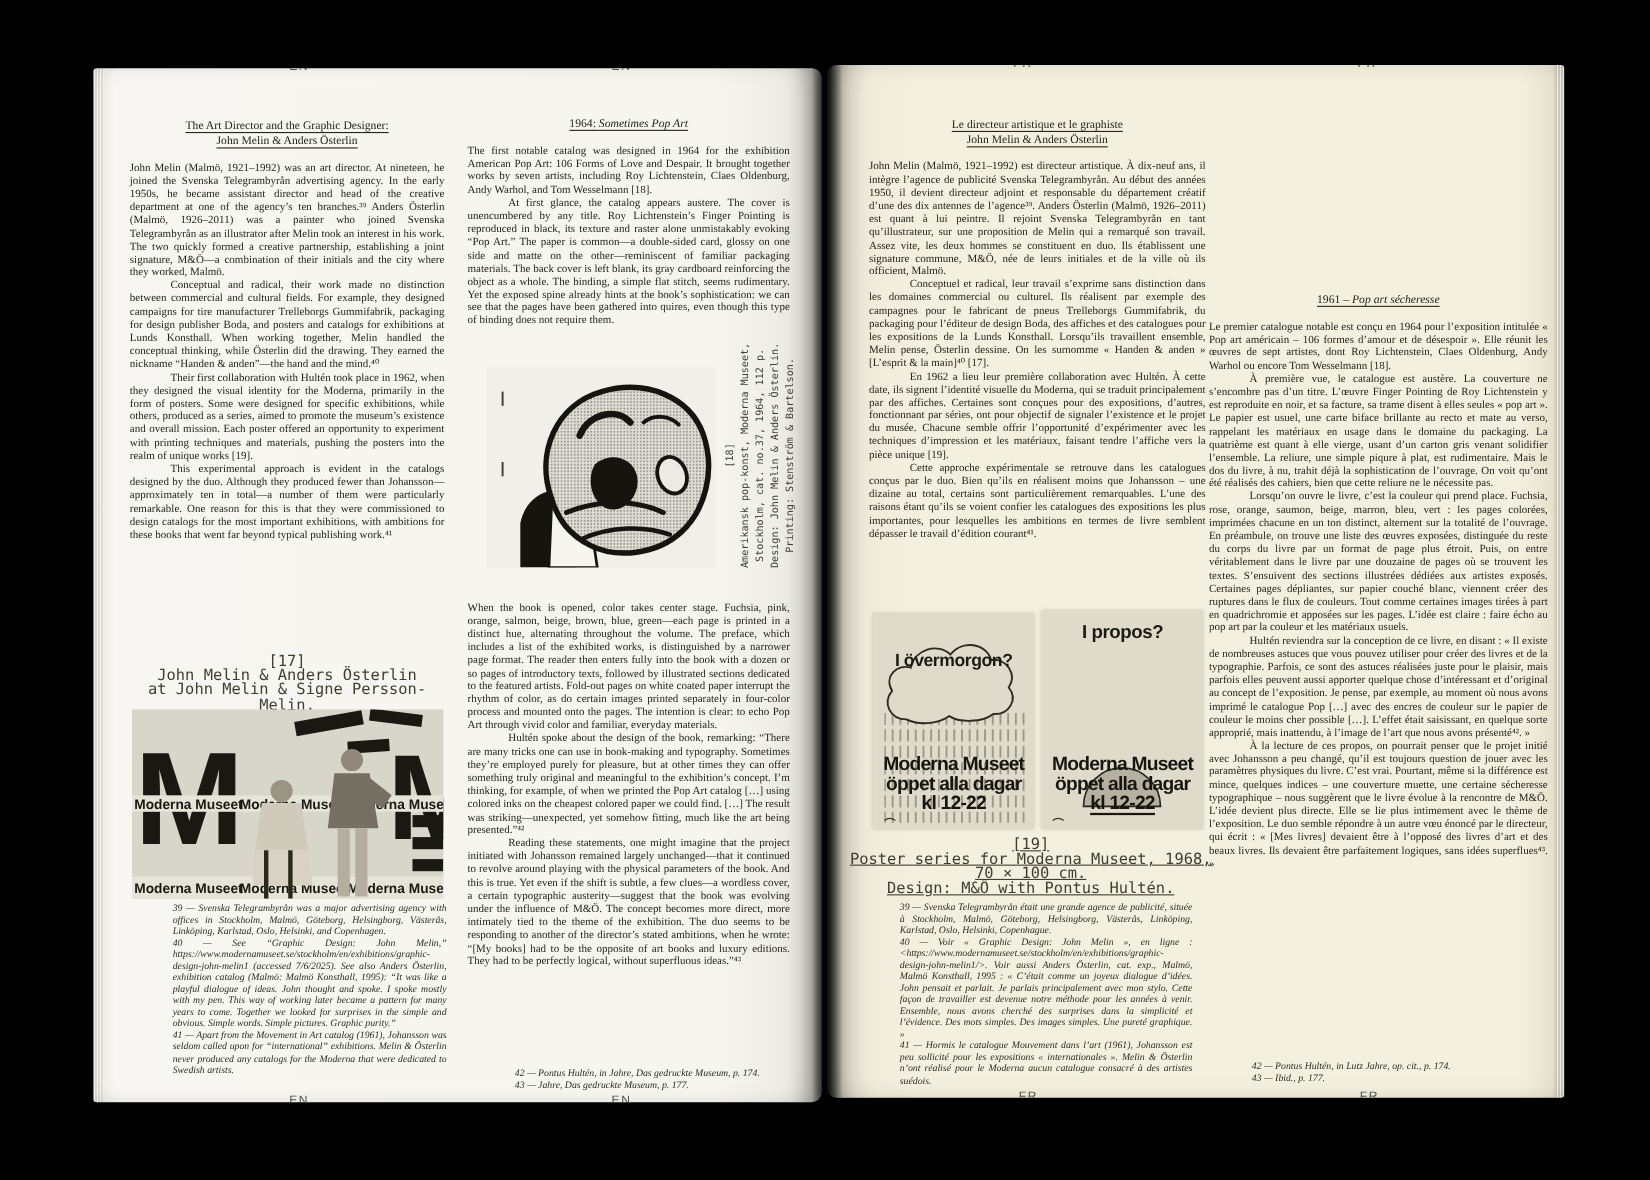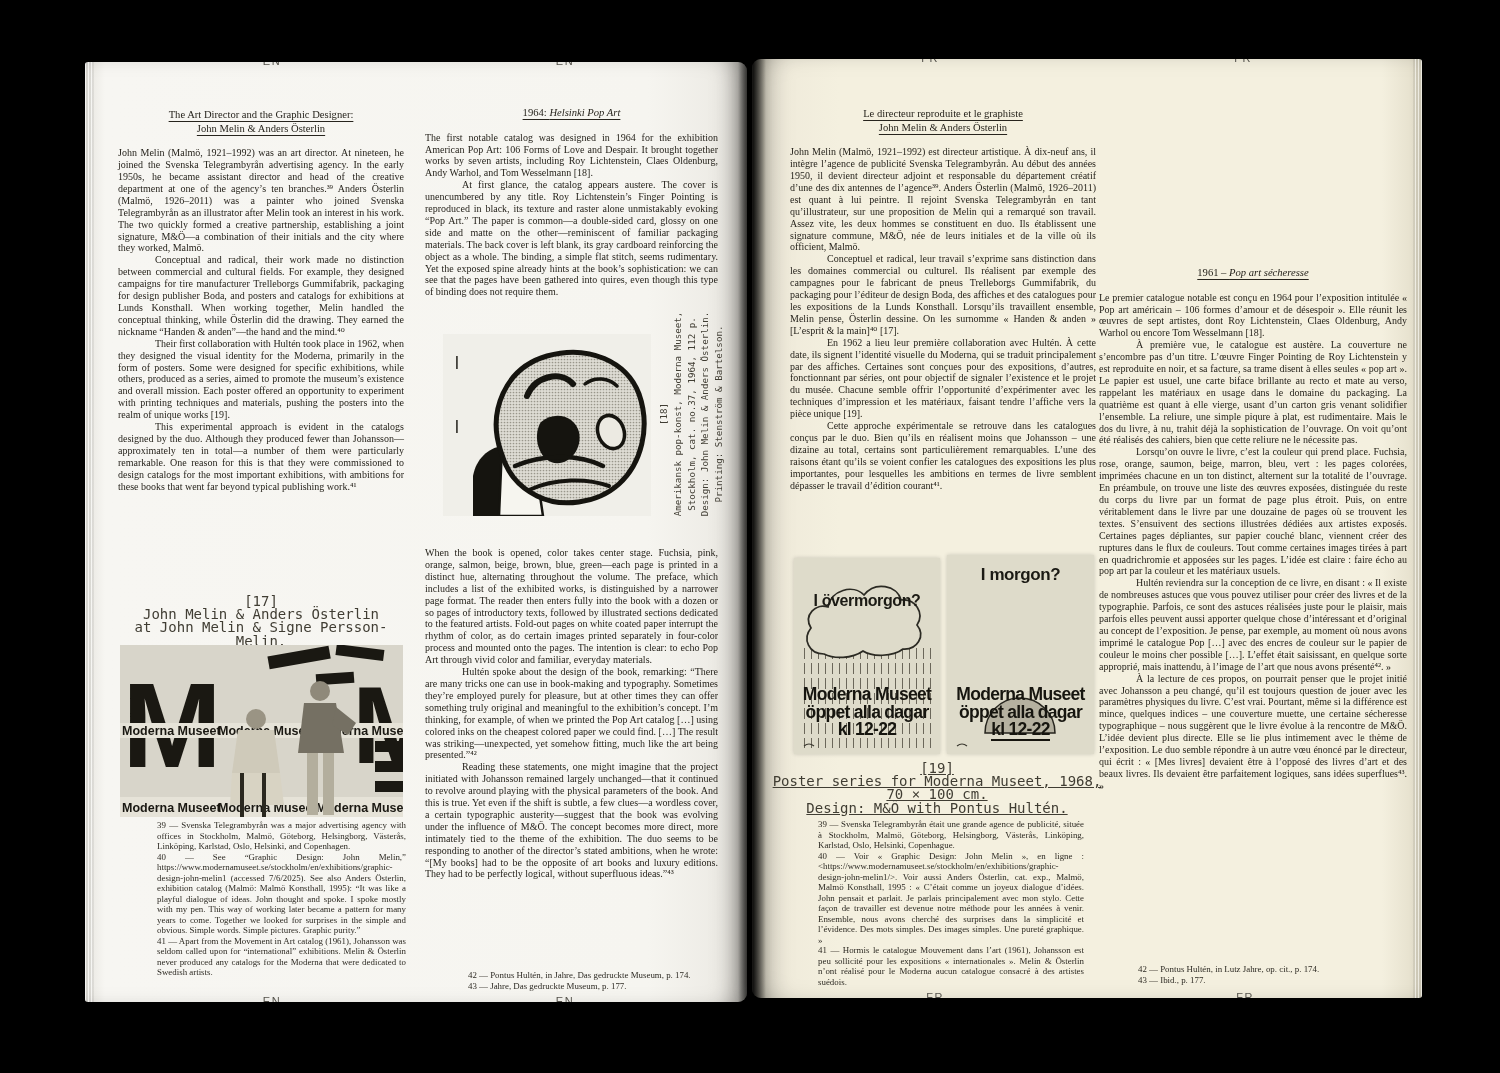--- a/index.html
+++ b/index.html
@@ -18,21 +18,21 @@
     background:repeating-linear-gradient(90deg,rgba(0,0,0,.07) 0 2px,rgba(255,255,255,.5) 2px 3px);}
   .gutter{position:absolute;left:738px;top:52px;width:28px;height:955px;z-index:6;
     background:linear-gradient(90deg,rgba(0,0,0,0) 0%,rgba(0,0,0,.8) 48%,rgba(0,0,0,.85) 55%,rgba(0,0,0,0) 100%);}
   .block{position:absolute;}
   .body{font-size:10px;line-height:11.9px;text-align:justify;color:#27241d;margin-top:24px;}
   .body p{margin:0;}
   .body p.ind{text-indent:37px;}
   .colhead{text-align:center;font-size:10.6px;line-height:13.6px;color:#27241d;margin:0 0 12px 0;}
   .colhead .u{text-decoration:underline;text-underline-offset:2.5px;}
   .fnote{font-size:8.9px;line-height:10.5px;text-align:justify;color:#2d2a23;}
-  .fnote p{margin:0;}
+  .fnote p{margin:0;font-style:italic;}
   .fnote-l{text-align:left;}
   .mono{font-family:"DejaVu Sans Mono",monospace;font-size:14px;line-height:13.2px;text-align:center;color:#403d33;}
   .marker{position:absolute;width:70px;text-align:center;z-index:3;
     font-family:"Liberation Sans",sans-serif;font-size:11px;letter-spacing:1.5px;color:#53514a;}
   .fig-finger{background:#f0efe9;}
   .vcap{position:absolute;left:572px;top:236px;width:76px;height:232px;}
   .vcap-inner{width:232px;height:76px;transform:rotate(-90deg) translate(-232px,0);transform-origin:top left;
     font-family:"DejaVu Sans Mono",monospace;font-size:9.2px;line-height:13.8px;text-align:center;color:#403d33;}
   .photo-box{background:#d8d5ca;}
   .poster{position:absolute;background:#dedbca;box-shadow:0 0 4px rgba(0,0,0,.18);}
@@ -113,21 +113,21 @@
     </div>
 
     <div class="block fnote" style="left:72px;top:758px;width:249px;">
       <p>39 — Svenska Telegrambyrån was a major advertising agency with offices in Stockholm, Malmö, Göteborg, Helsingborg, Västerås, Linköping, Karlstad, Oslo, Helsinki, and Copenhagen.</p>
       <p>40 — See “Graphic Design: John Melin,” https://www.modernamuseet.se/stockholm/en/exhibitions/graphic-design-john-melin1 (accessed 7/6/2025). See also Anders Österlin, exhibition catalog (Malmö: Malmö Konsthall, 1995): “It was like a playful dialogue of ideas. John thought and spoke. I spoke mostly with my pen. This way of working later became a pattern for many years to come. Together we looked for surprises in the simple and obvious. Simple words. Simple pictures. Graphic purity.”</p>
       <p>41 — Apart from the Movement in Art catalog (1961), Johansson was seldom called upon for “international” exhibitions. Melin &amp; Österlin never produced any catalogs for the Moderna that were dedicated to Swedish artists.</p>
     </div>
 
     <div class="block body" style="left:340px;top:20px;width:293px;">
       <div class="colhead">
-        <span class="u"><span>1964: </span><em>Helsinki Pop Art</em></span>
+        <span class="u"><span>1964: </span><em>Sometimes Pop Art</em></span>
       </div>
       <p>The first notable catalog was designed in 1964 for the exhibition American Pop Art: 106 Forms of Love and Despair. It brought together works by seven artists, including Roy Lichtenstein, Claes Oldenburg, Andy Warhol, and Tom Wesselmann [18].</p>
       <p class="ind">At first glance, the catalog appears austere. The cover is unencumbered by any title. Roy Lichtenstein’s Finger Pointing is reproduced in black, its texture and raster alone unmistakably evoking “Pop Art.” The paper is common—a double-sided card, glossy on one side and matte on the other—reminiscent of familiar packaging materials. The back cover is left blank, its gray cardboard reinforcing the object as a whole. The binding, a simple flat stitch, seems rudimentary. Yet the exposed spine already hints at the book’s sophistication: we can see that the pages have been gathered into quires, even though this type of binding does not require them.</p>
     </div>
 
     <div class="block fig-finger" style="left:358px;top:272px;width:208px;height:182px;">
       <svg width="208" height="182" viewBox="0 0 208 182">
         <defs>
           <pattern id="ht" width="3" height="3" patternUnits="userSpaceOnUse">
             <rect width="3" height="3" fill="#dedcd4"></rect>
@@ -173,21 +173,21 @@
 
   <div class="page page-right">
 
     <div class="marker" style="left:143px;top:-7px;">FR</div>
     <div class="marker" style="left:456px;top:-7px;">FR</div>
     <div class="marker" style="left:148px;top:932px;">FR</div>
     <div class="marker" style="left:458px;top:932px;">FR</div>
 
     <div class="block body" style="left:38px;top:24px;width:306px;">
       <div class="colhead">
-        <span class="u">Le directeur reproduite et le graphiste</span><br>
+        <span class="u">Le directeur artistique et le graphiste</span><br>
         <span class="u">John Melin &amp; Anders Österlin</span>
       </div>
       <p>John Melin (Malmö, 1921–1992) est directeur artistique. À dix-neuf ans, il intègre l’agence de publicité Svenska Telegrambyrån. Au début des années 1950, il devient directeur adjoint et responsable du département créatif d’une des dix antennes de l’agence³⁹. Anders Österlin (Malmö, 1926–2011) est quant à lui peintre. Il rejoint Svenska Telegrambyrån en tant qu’illustrateur, sur une proposition de Melin qui a remarqué son travail. Assez vite, les deux hommes se constituent en duo. Ils établissent une signature commune, M&amp;Ö, née de leurs initiales et de la ville où ils officient, Malmö.</p>
       <p class="ind">Conceptuel et radical, leur travail s’exprime sans distinction dans les domaines commercial ou culturel. Ils réalisent par exemple des campagnes pour le fabricant de pneus Trelleborgs Gummifabrik, du packaging pour l’éditeur de design Boda, des affiches et des catalogues pour les expositions de la Lunds Konsthall. Lorsqu’ils travaillent ensemble, Melin pense, Österlin dessine. On les surnomme « Handen &amp; anden » [L’esprit &amp; la main]⁴⁰ [17].</p>
       <p class="ind">En 1962 a lieu leur première collaboration avec Hultén. À cette date, ils signent l’identité visuelle du Moderna, qui se traduit principalement par des affiches. Certaines sont conçues pour des expositions, d’autres, fonctionnant par séries, ont pour objectif de signaler l’existence et le projet du musée. Chacune semble offrir l’opportunité d’expérimenter avec les techniques d’impression et les matériaux, faisant tendre l’affiche vers la pièce unique [19].</p>
       <p class="ind">Cette approche expérimentale se retrouve dans les catalogues conçus par le duo. Bien qu’ils en réalisent moins que Johansson – une dizaine au total, certains sont particulièrement remarquables. L’une des raisons étant qu’ils se voient confier les catalogues des expositions les plus importantes, pour lesquelles les ambitions en termes de livre semblent dépasser le travail d’édition courant⁴¹.</p>
     </div>
 
     <div class="poster" style="left:42px;top:499px;width:146px;height:196px;">
       <svg width="146" height="196" viewBox="0 0 146 196">
@@ -206,21 +206,21 @@
         <div>öppet alla dagar</div>
         <div>kl 12-22</div>
       </div>
     </div>
 
     <div class="poster" style="left:195px;top:496px;width:147px;height:199px;">
       <svg width="147" height="199" viewBox="0 0 147 199">
         <path d="M38,178 A35,35 0 0 1 108,178 Z" fill="#b5b1a0" stroke="#26251e" stroke-width="1.5"></path>
         <path d="M10,191 q5,-4 10,0" fill="none" stroke="#3a382f" stroke-width="1.2"></path>
       </svg>
-      <div class="poster-title" style="top:10px;font-size:17px;">I morgon?</div>
+      <div class="poster-title" style="top:10px;font-size:17px;">I propos?</div>
       <div class="poster-lines" style="top:131px;">
         <div>Moderna Museet</div>
         <div>öppet alla dagar</div>
         <div><span class="ul-kl">kl 12-22</span></div>
       </div>
     </div>
 
     <div class="block mono" style="left:20px;top:703px;width:330px;text-decoration:underline;">
       <div>[19]</div>
       <div>Poster series for Moderna Museet, 1968, 70 × 100 cm.</div>

